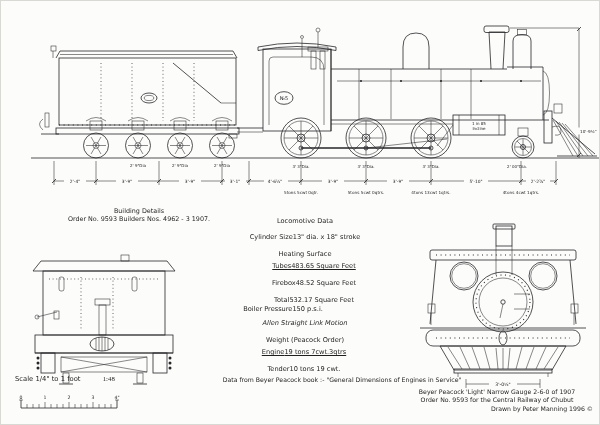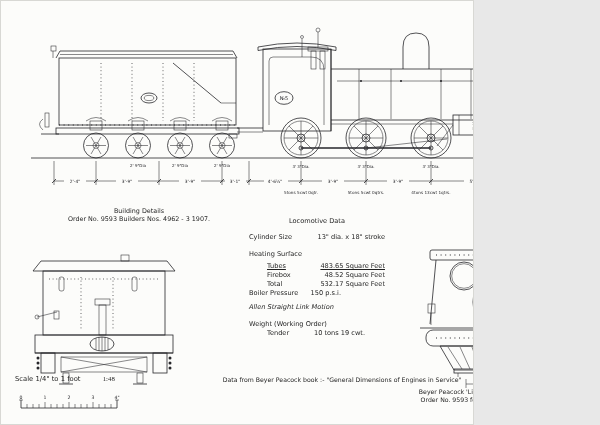--- a/index.html
+++ b/index.html
@@ -1,32 +1,32 @@
 <!DOCTYPE html>
 <html><head>
 <meta charset="utf-8">
 <style>
   html,body{margin:0;padding:0;background:#e8e8e8;}
-  .sheet{position:relative;width:474px;height:425px;background:#fcfcfa;overflow:hidden;
+  .sheet{position:relative;width:600px;height:425px;background:#fcfcfa;overflow:hidden;
          font-family:"DejaVu Sans",sans-serif;color:#1f1f1f;border:1px solid #d8d8d4;box-sizing:border-box;}
   .abs{position:absolute;}
   svg{position:absolute;overflow:visible;}
   svg line,svg path,svg rect,svg circle,svg ellipse,svg polyline{stroke:#26262a;fill:none;stroke-width:.8;}
   svg .thin{stroke-width:.55;}
   svg .thick{stroke-width:1.3;}
   svg .dotted{stroke-dasharray:1,2.6;stroke-width:.7;}
   svg .riv{stroke-dasharray:1,3.6;stroke-width:1.1;}
   svg text{fill:#26262a;stroke:none;font-family:"DejaVu Sans",sans-serif;}
   svg .wbg{fill:#fcfcfa;stroke:none;}
   svg .dot{fill:#26262a;stroke:none;}
   .bd{left:38px;top:206px;width:200px;text-align:center;font-size:6.4px;line-height:8px;}
-  .ld{left:248px;top:216px;width:136px;font-size:6.6px;line-height:9px;}
+  .ld{left:236px;top:216px;width:136px;font-size:6.6px;line-height:9px;}
   .ld .ttl{text-align:center;margin-bottom:7px;}
-  .row{display:flex;justify-content:space-between;height:9px;}
-  .sub{padding-left:18px;}
+  .row{display:flex;justify-content:center;height:9px;}
+  .sub{padding-left:18px;margin-top:8px;}
   .mt3{margin-top:3px;text-decoration:underline;} .mt4{margin-top:8px;} .mt5{margin-top:5px;font-style:italic;} .mt6{margin-top:0;}
   .vr1{margin-right:44px;} .vr2{margin-right:20px;}
   .src{left:198px;top:375px;width:286px;text-align:center;font-size:6.2px;}
   .scaleblk{left:14px;top:374px;font-size:6.8px;}
   .scaleblk .ratio{margin-left:20px;font-family:Liberation Serif, serif;}
   .cap{left:396px;top:387px;width:200px;text-align:center;font-size:6.2px;line-height:8px;}
   .credit{text-align:right;padding-right:4px;margin-top:1px;}
   .cc{display:inline-block;}
 </style>
 </head>
@@ -277,21 +277,25 @@
       <span>532.17 Square Feet</span>
     </div>
     <div class="row mt6">
       <span>Boiler Pressure</span>
       <span class="vr1">150 p.s.i.</span>
     </div>
     <div class="row mt5">
       <span>Allen Straight Link Motion</span>
     </div>
     <div class="row mt4">
-      <span>Weight (Working Order)</span>
+      <span>Weight (Peacock Order)</span>
+    </div>
+    <div class="row sub mt3">
+      <span>Engine</span>
+      <span class="vr2">19 tons 7cwt.3qtrs</span>
     </div>
     <div class="row sub">
       <span>Tender</span>
       <span class="vr2">10 tons 19 cwt.</span>
     </div>
   </div>
   <div class="abs src">Data from Beyer Peacock book :-  "General Dimensions of Engines in Service"</div>
 
   <svg style="left:28px;top:252px" width="150" height="138" viewBox="0 0 150 138">
     <line x1="12" y1="8" x2="138" y2="8"></line>

